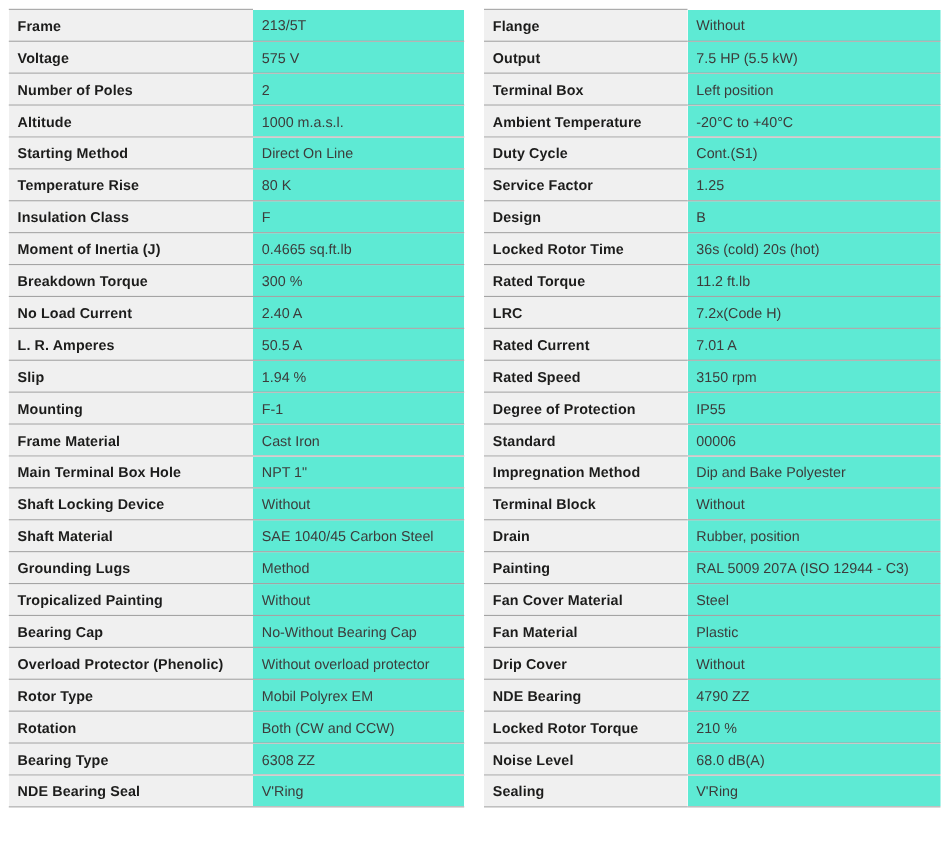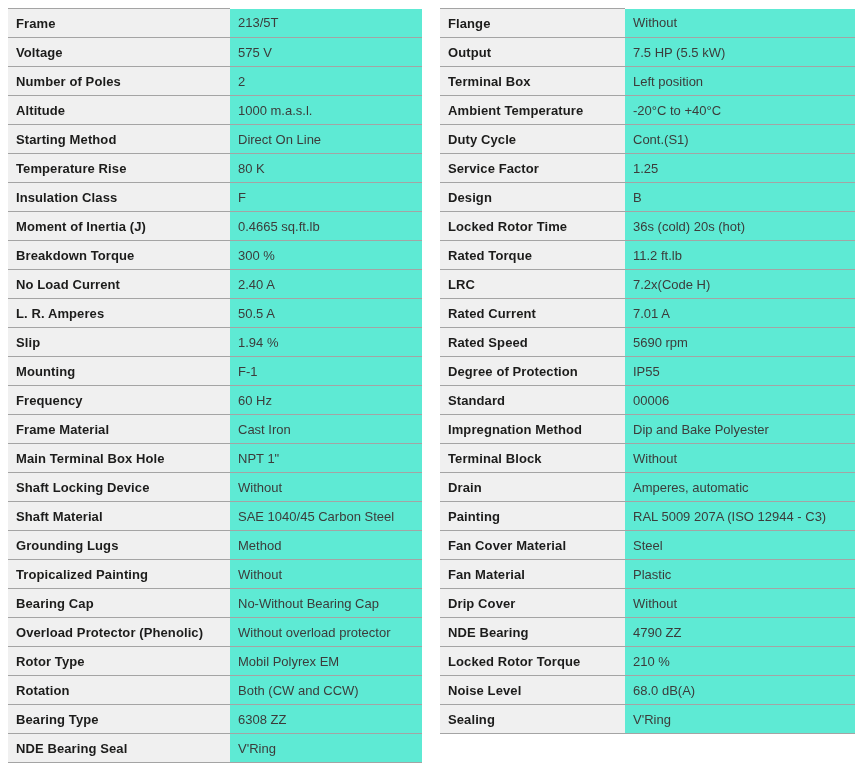--- a/index.html
+++ b/index.html
@@ -111,24 +111,20 @@
         </tr>
         <tr>
           <th>Slip</th>
           <td>1.94 %</td>
         </tr>
         <tr>
           <th>Mounting</th>
           <td>F-1</td>
         </tr>
         <tr>
-          <th>Frequency</th>
-          <td>60 Hz</td>
-        </tr>
-        <tr>
           <th>Frame Material</th>
           <td>Cast Iron</td>
         </tr>
         <tr>
           <th>Main Terminal Box Hole</th>
           <td>NPT 1"</td>
         </tr>
         <tr>
           <th>Shaft Locking Device</th>
           <td>Without</td>
@@ -212,41 +208,41 @@
         <tr>
           <th>LRC</th>
           <td>7.2x(Code H)</td>
         </tr>
         <tr>
           <th>Rated Current</th>
           <td>7.01 A</td>
         </tr>
         <tr>
           <th>Rated Speed</th>
-          <td>5690 rpm</td>
+          <td>3150 rpm</td>
         </tr>
         <tr>
           <th>Degree of Protection</th>
           <td>IP55</td>
         </tr>
         <tr>
           <th>Standard</th>
           <td>00006</td>
         </tr>
         <tr>
           <th>Impregnation Method</th>
           <td>Dip and Bake Polyester</td>
         </tr>
         <tr>
           <th>Terminal Block</th>
           <td>Without</td>
         </tr>
         <tr>
           <th>Drain</th>
-          <td>Amperes, automatic</td>
+          <td>Rubber, position</td>
         </tr>
         <tr>
           <th>Painting</th>
           <td>RAL 5009 207A (ISO 12944 - C3)</td>
         </tr>
         <tr>
           <th>Fan Cover Material</th>
           <td>Steel</td>
         </tr>
         <tr>

